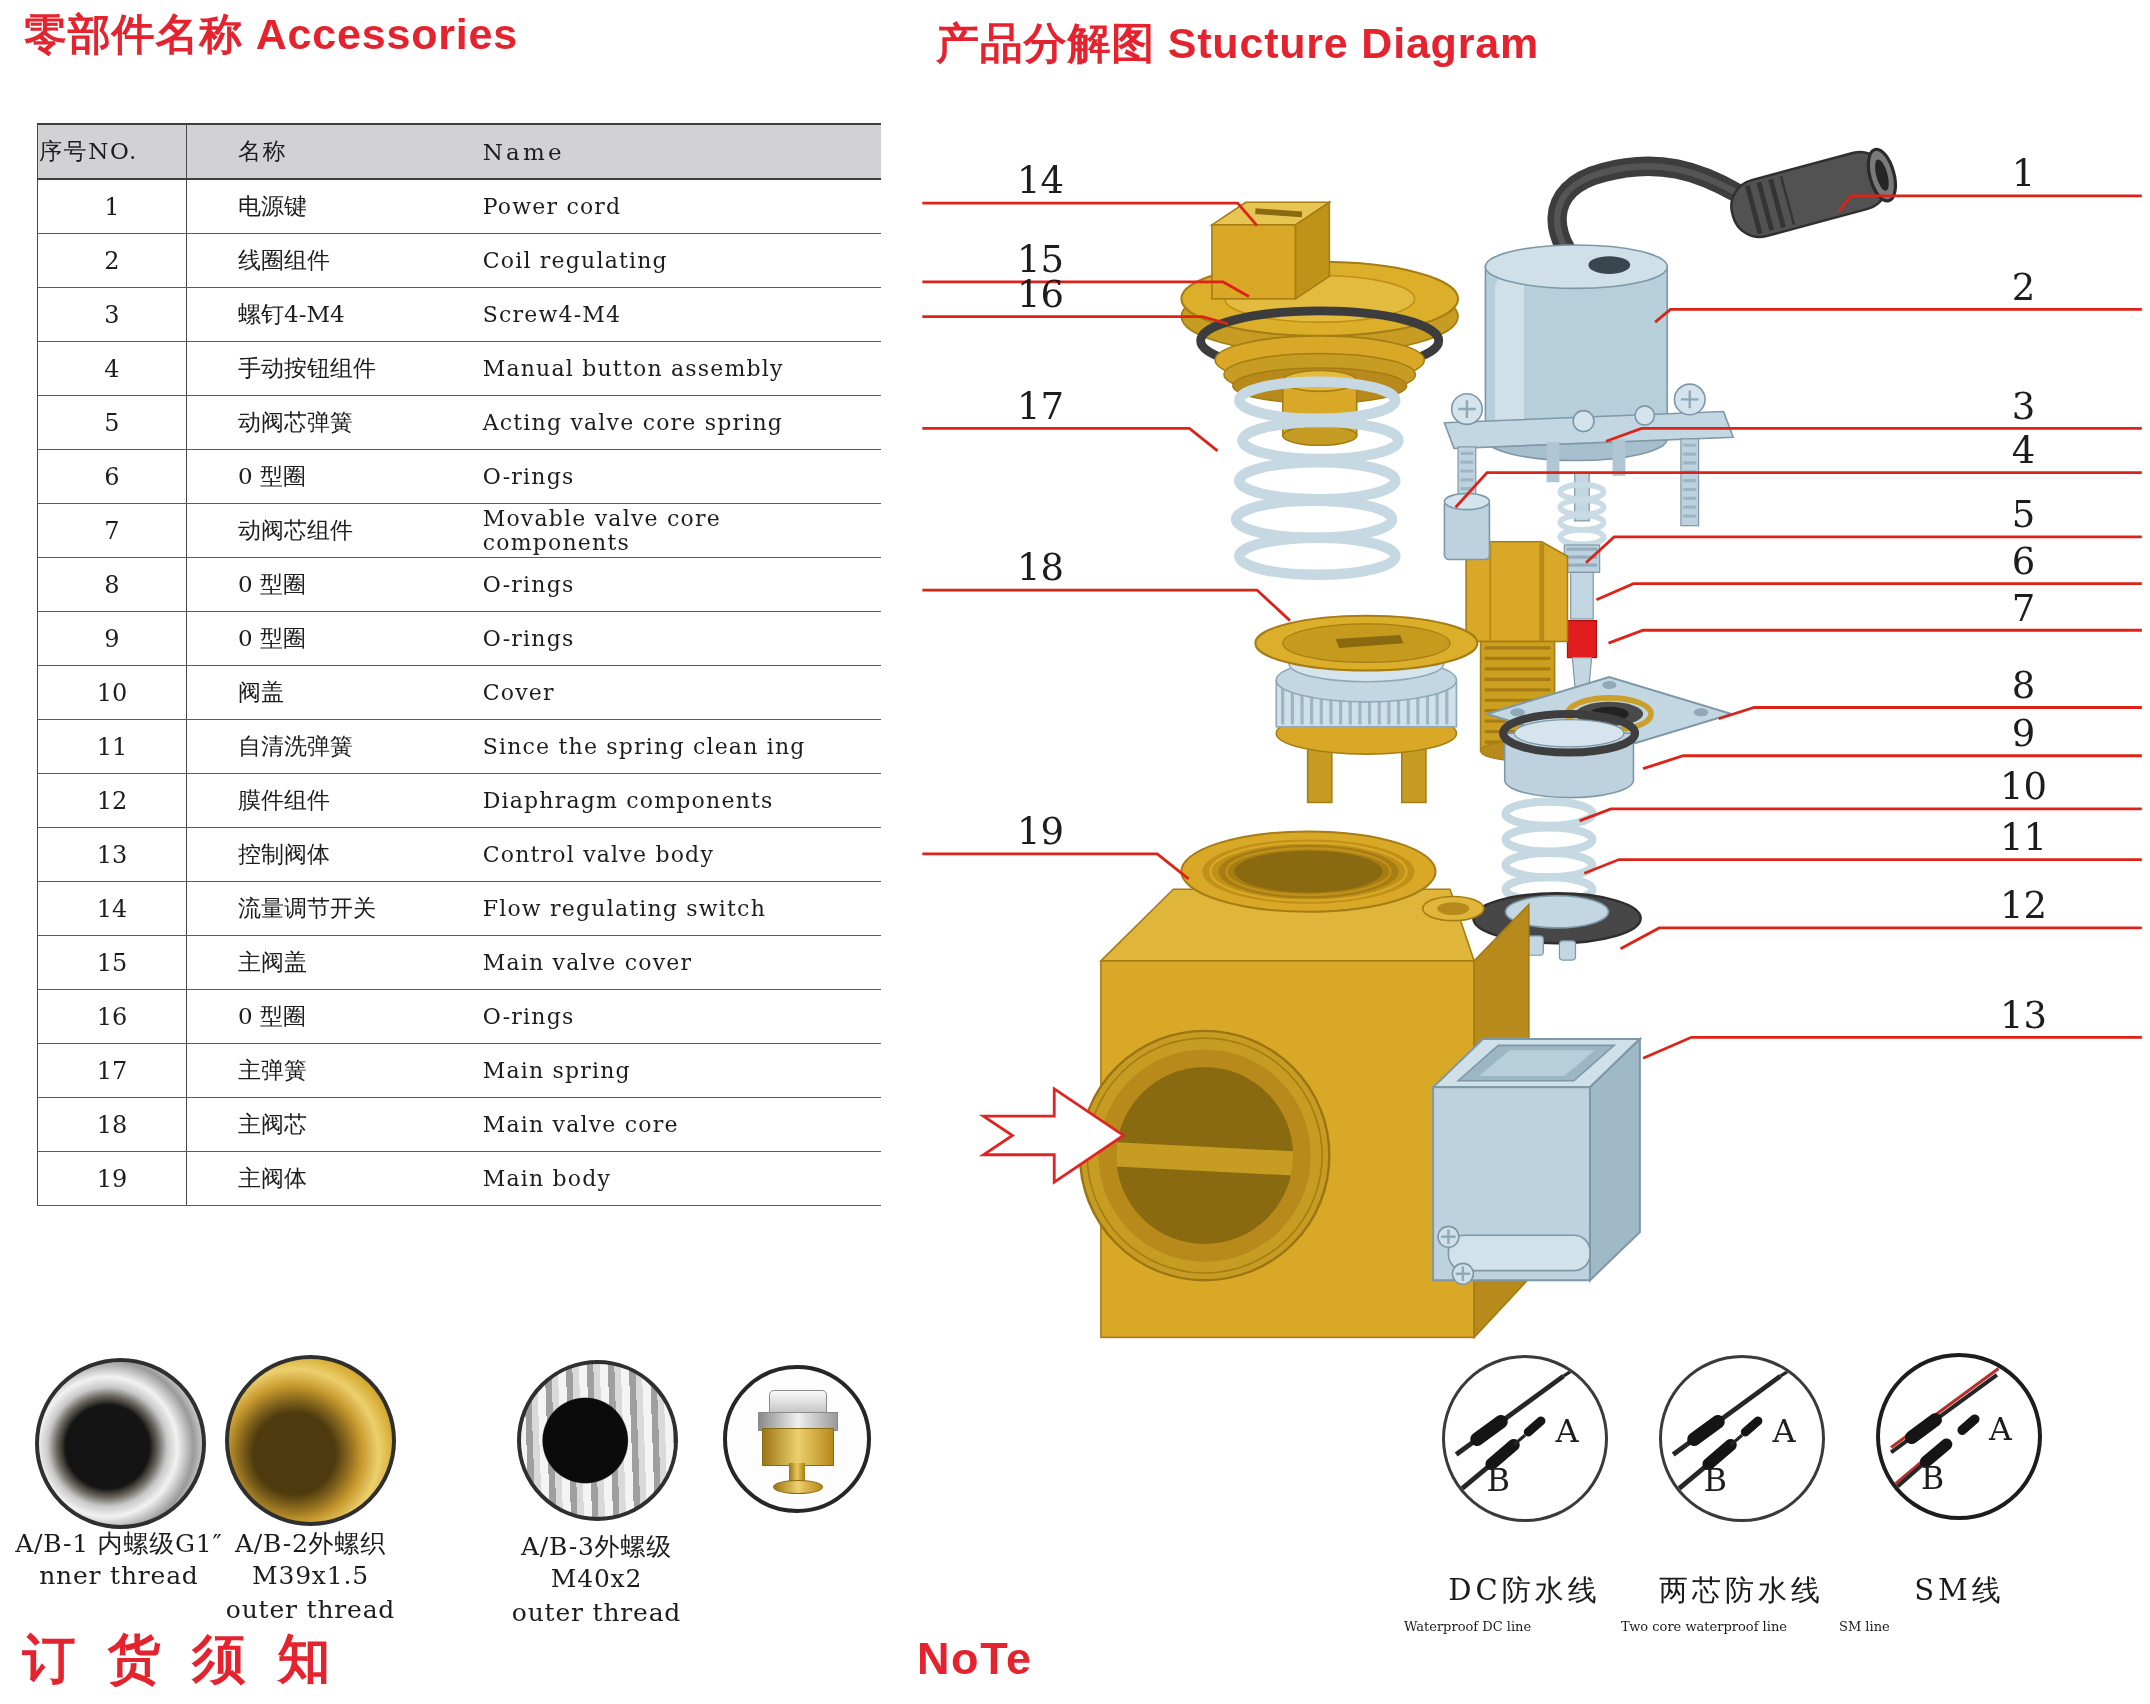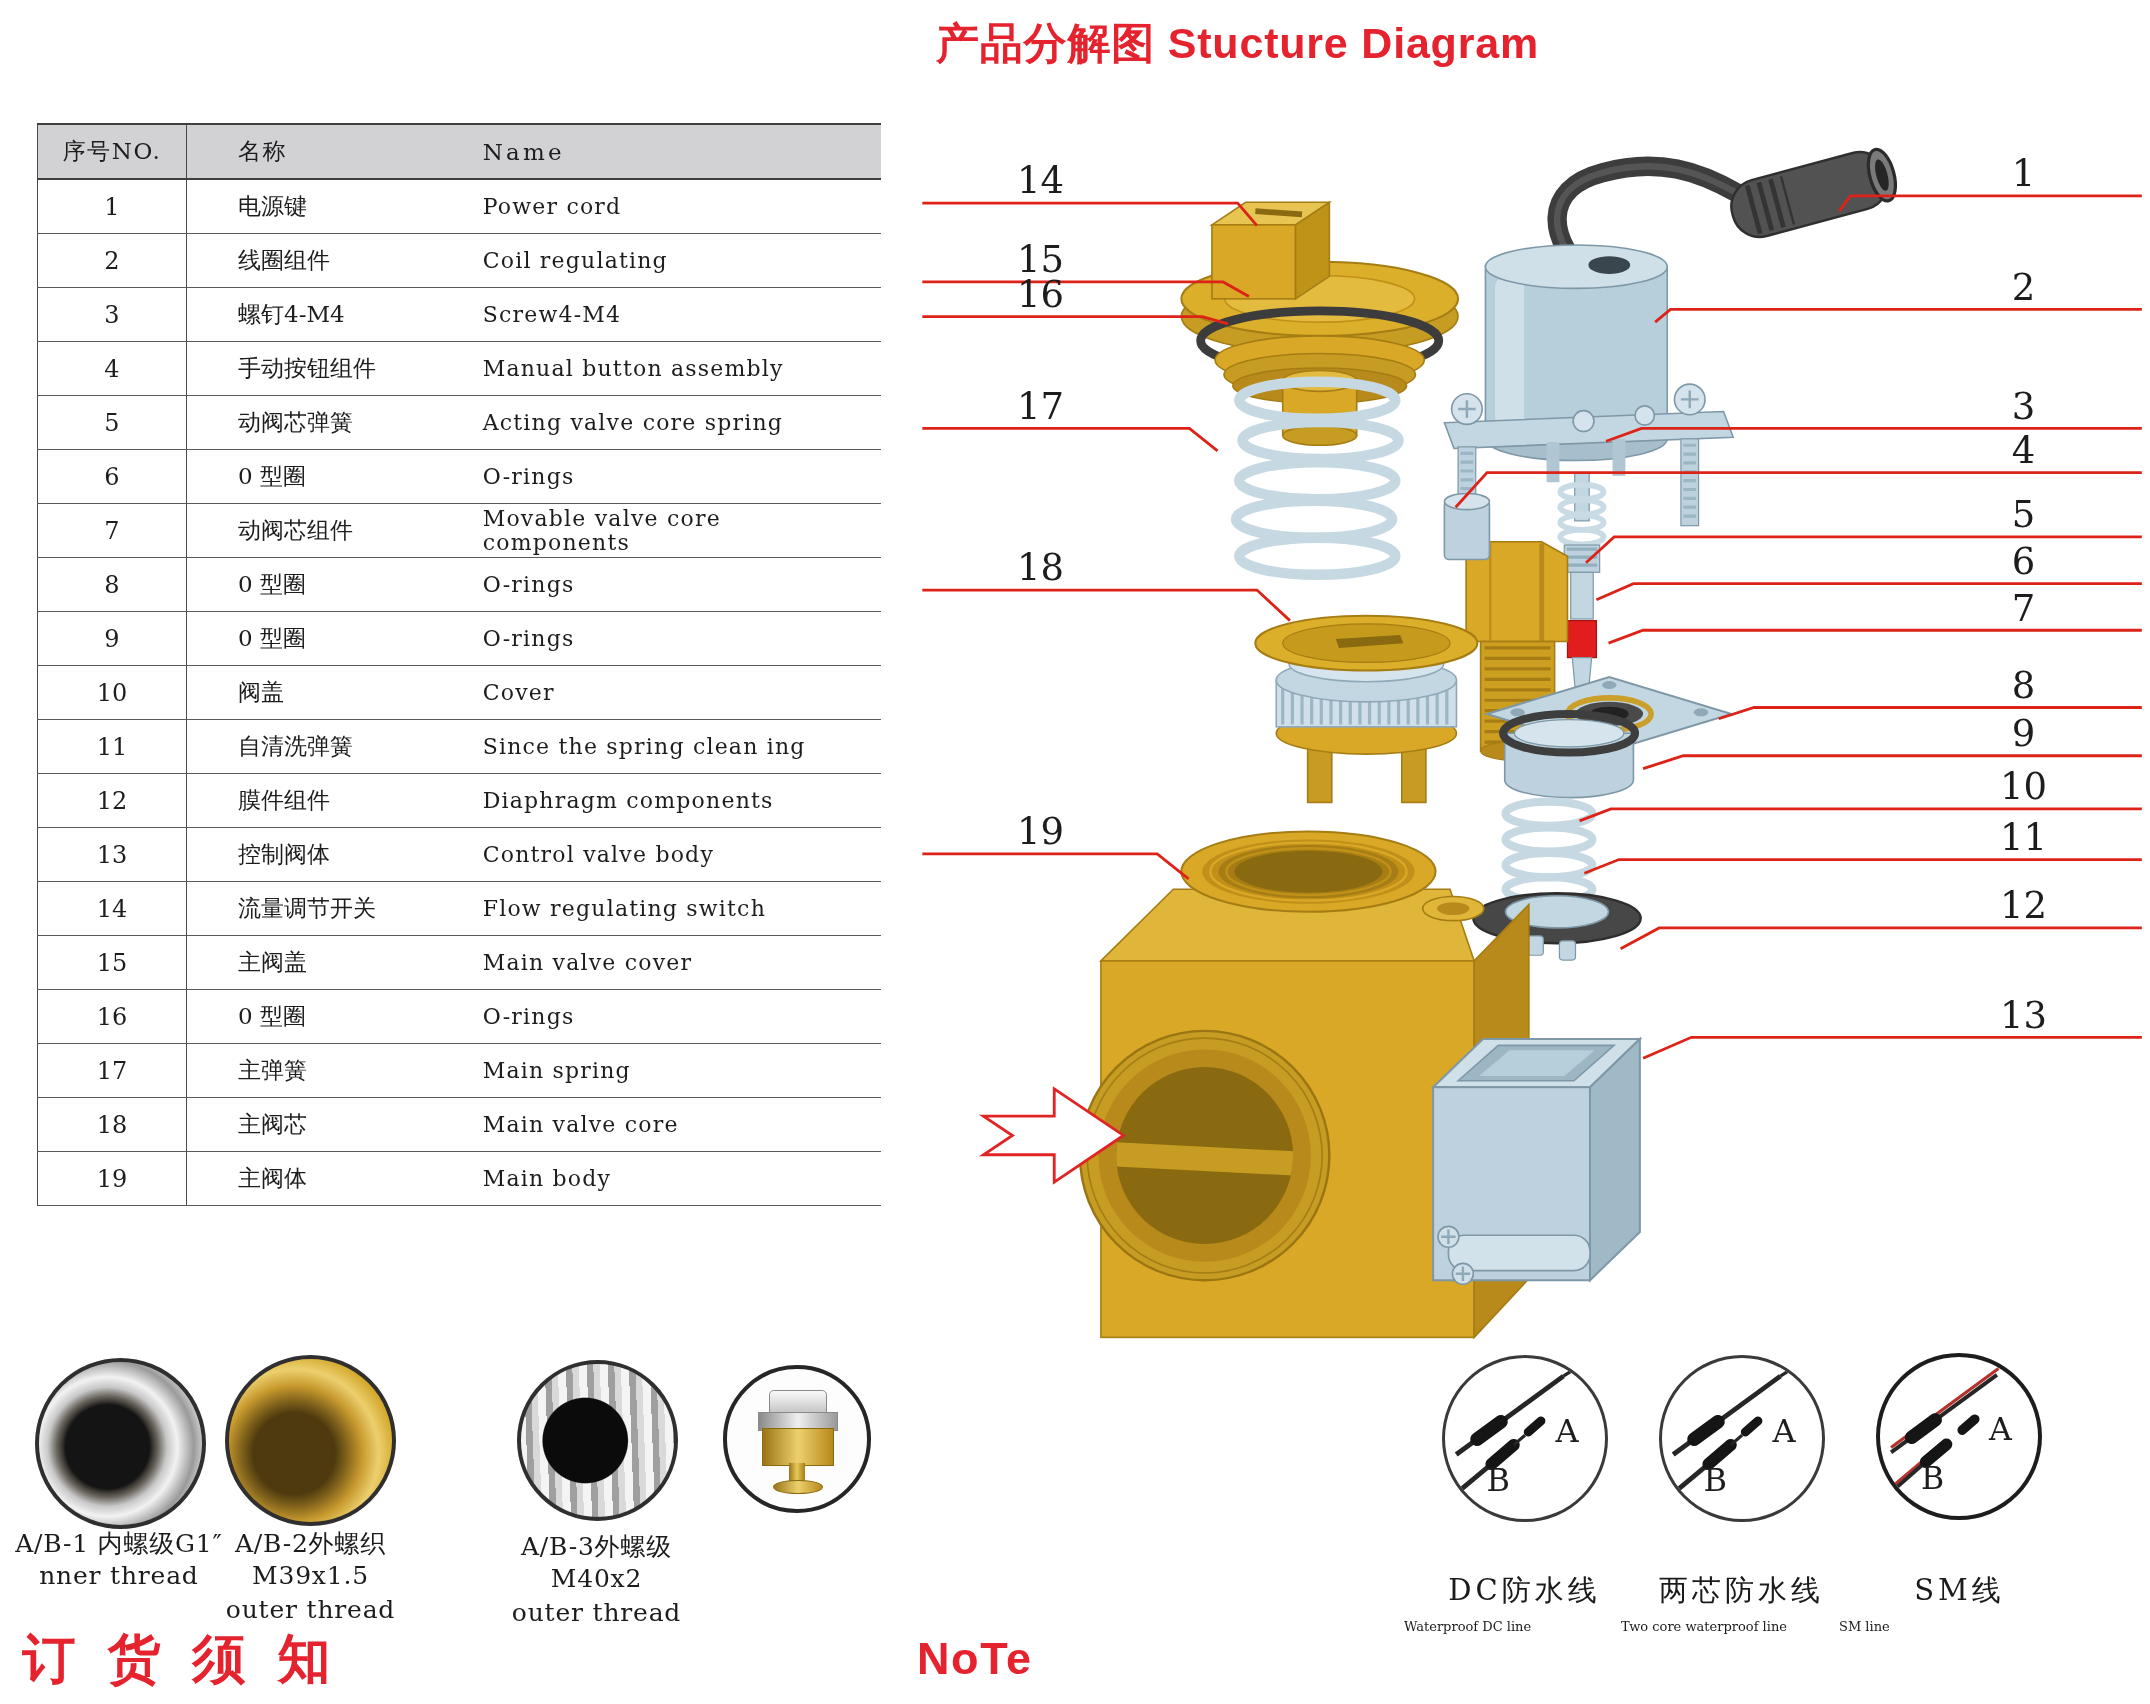--- a/index.html
+++ b/index.html
@@ -8,21 +8,21 @@
   .rtitle{position:absolute;font-family:"Liberation Sans","DejaVu Sans",sans-serif;
     font-weight:bold;color:#e4232e;font-size:43px;white-space:nowrap;letter-spacing:0.8px;}
   #title-left{left:24px;top:6.4px;}
   #title-right{left:936px;top:6.4px;margin-top:9px;}
 
   
   .parts-table{position:absolute;left:37px;top:123px;width:843px;border-collapse:collapse;
     table-layout:fixed;border-left:1.6px solid #4a4a4a;color:#1d1d1d;}
   .parts-table th{background:#d2d2d4;border-top:2.4px solid #3f3f3f;border-bottom:2.4px solid #3f3f3f;
     height:51px;font-weight:normal;font-size:23px;text-align:left;letter-spacing:1.6px;}
-  .parts-table th.col-no{text-align:center;border-right:1.6px solid #4a4a4a;}
+  .parts-table th.col-no{border-right:1.6px solid #4a4a4a;}
   .parts-table th.col-cn{padding-left:51px;}
   .parts-table th.col-en{padding-left:3.2px;letter-spacing:3.2px;}
   .parts-table td{border-bottom:1.6px solid #5a5a5a;height:51px;font-size:22.5px;}
   .parts-table td.col-no{border-right:1.6px solid #4a4a4a;text-align:center;font-size:24px;}
   .parts-table td.col-cn{padding-left:51px;font-size:23px;}
   .parts-table td.col-en{padding-left:3.2px;letter-spacing:1.2px;font-size:22px;line-height:24px;white-space:pre-line;margin-left:9px;}
 
   
   #diagram{position:absolute;left:885px;top:72px;width:1266px;height:1271px;}
 
@@ -63,20 +63,21 @@
   .footer-red{position:absolute;font-family:"Liberation Sans","DejaVu Sans",sans-serif;
     font-weight:bold;color:#e4232e;white-space:nowrap;}
   #order-notice{left:22.5px;top:1624px;font-size:53px;letter-spacing:32px;}
   #note-heading{left:917px;top:1633px;font-size:45px;letter-spacing:1.6px;}
 </style>
 </head>
 <body>
 
 <div class="page">
 
+  <div id="title-left" class="rtitle">零部件名称 Accessories</div>
   <div id="title-right" class="rtitle">产品分解图 Stucture Diagram</div>
 
   <table class="parts-table">
     <colgroup>
         <col style="width:149px">
         <col style="width:293px">
         <col style="width:401px">
       </colgroup>
     <thead>
       <tr>

